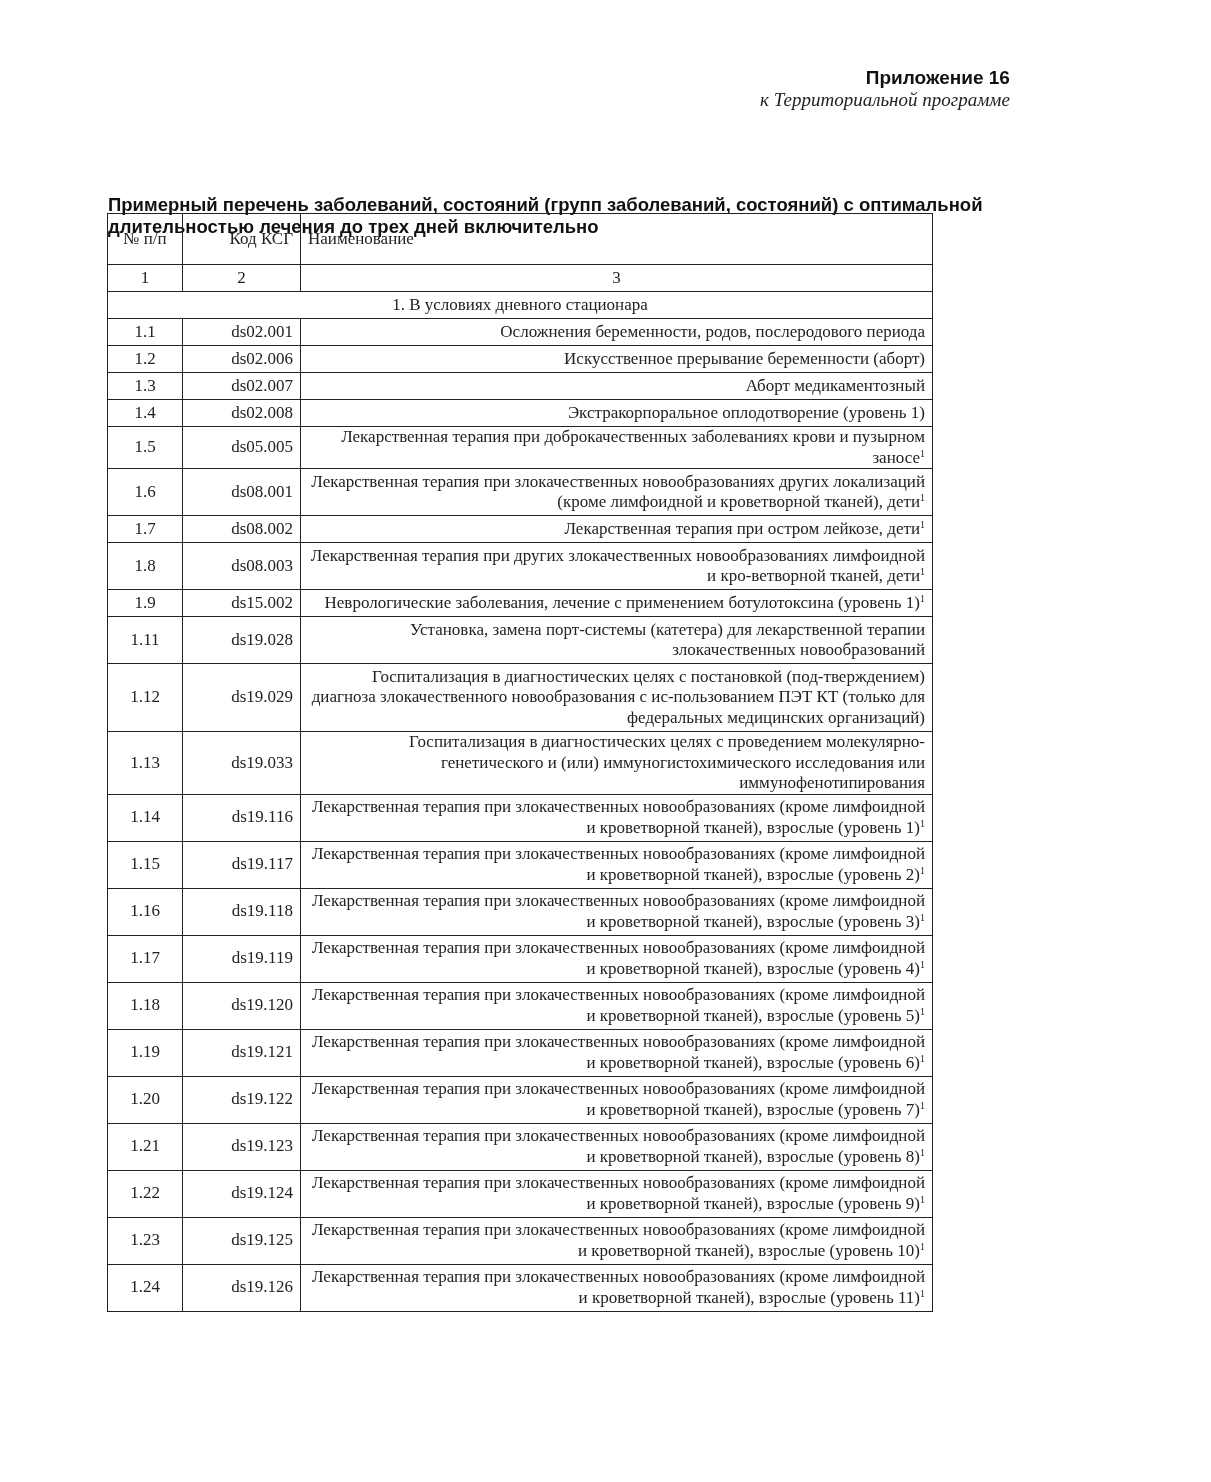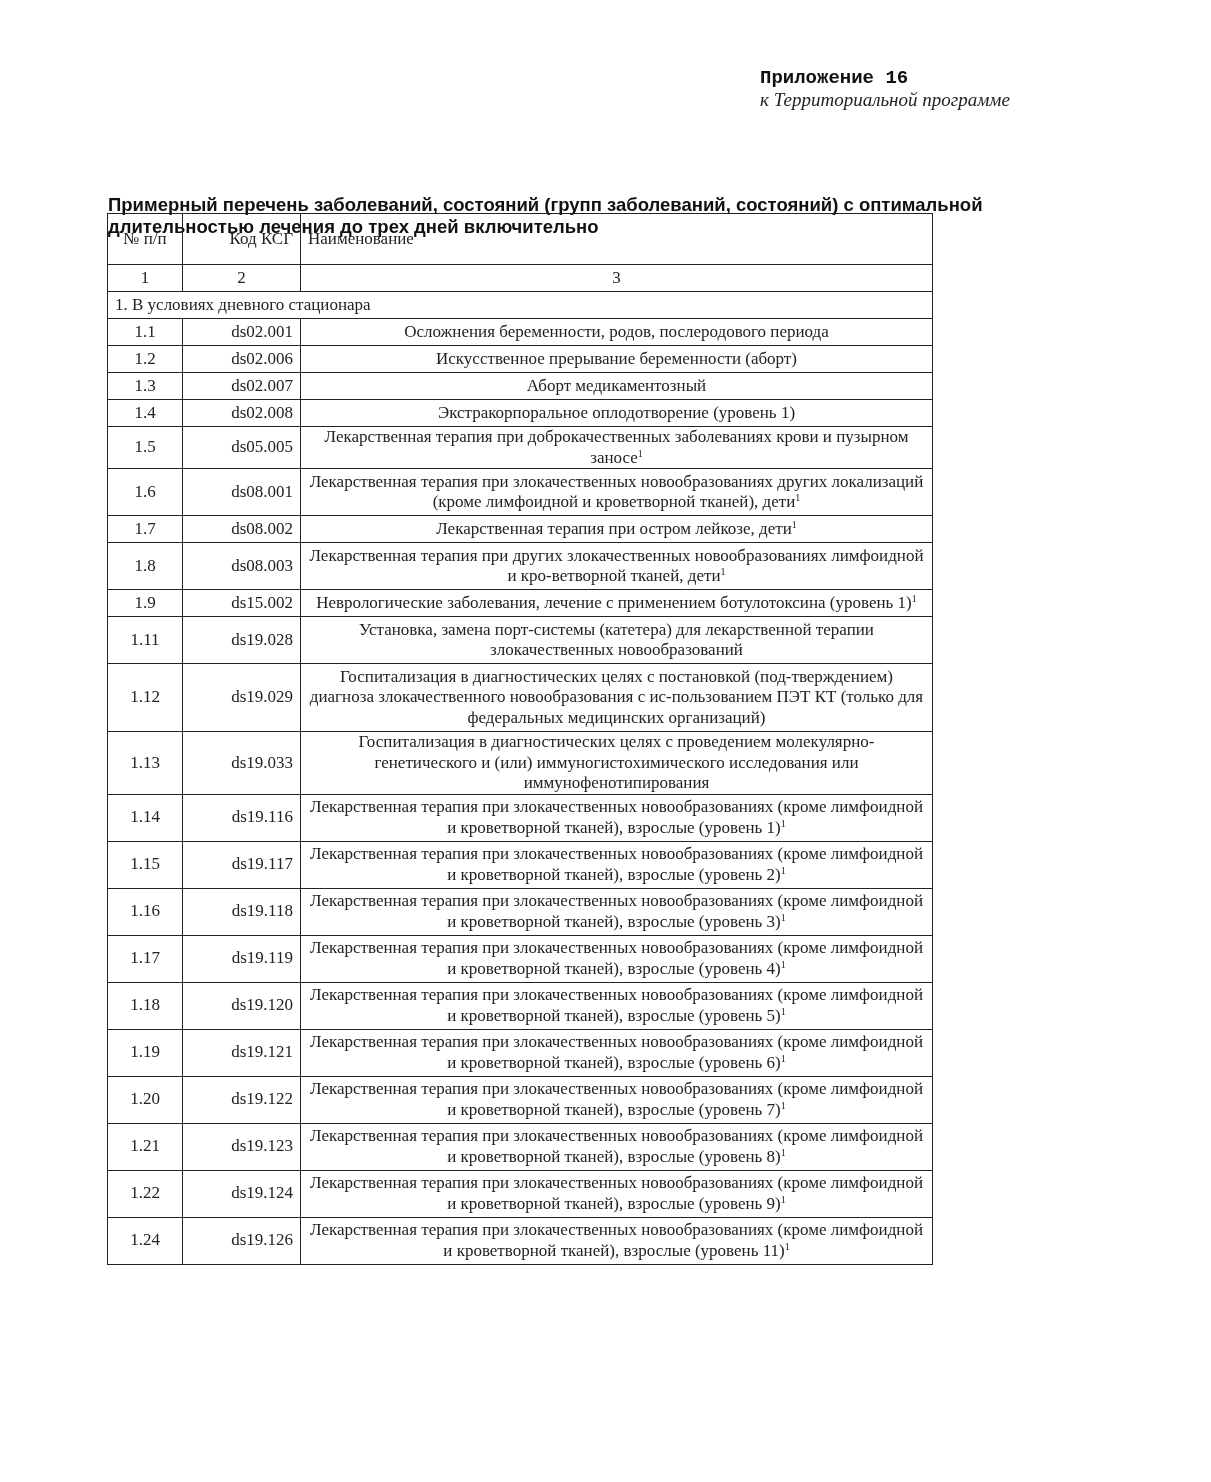--- a/index.html
+++ b/index.html
@@ -1,31 +1,31 @@
 <!DOCTYPE html>
 <html><head>
 <meta charset="utf-8">
 <style>
   html, body { margin: 0; padding: 0; background: #ffffff; }
   body { width: 1211px; height: 1482px; position: relative; color: #1a1a1a; }
   .appendix { position: absolute; left: 760px; top: 66px; }
-  .appendix-title { font-family: Liberation Mono, monospace; font-size: 19px; font-weight: bold; color: #111; line-height: 24px; }
+  .appendix-title { font-family: Liberation Sans, sans-serif; font-size: 19px; font-weight: bold; color: #111; line-height: 24px; text-align: right; }
   .appendix-sub { font-family: "Liberation Serif", serif; font-style: italic; font-size: 19px; color: #222; line-height: 20px; }
   .doc-title { position: absolute; left: 108px; top: 146px; width: 1000px; font-family: "Liberation Sans", sans-serif; font-weight: bold; font-size: 18.5px; line-height: 22px; color: #111; margin-top: 48px; }
   table { position: absolute; left: 107px; top: 213px; width: 826px; border-collapse: collapse; font-family: "Liberation Serif", serif; font-size: 17px; color: #222; }
   td, th { border: 1.5px solid #222; padding: 0 7px; font-weight: normal; line-height: 20.5px; }
   th { height: 50px; text-align: left; }
   .c1 { width: 60px; text-align: center; }
   .c2 { width: 103px; text-align: right; }
   .num-row td { height: 26px; text-align: center; }
-  .section td { height: 26px; text-align: left; }
+  .section td { height: 26px; text-align: center; }
   .r1 td { height: 26px; }
   .r2 td { height: 46px; }
   .r3 td { height: 67px; }
-  .name { text-align: center; }
+  .name { text-align: right; }
   sup { font-size: 10px; line-height: 0; vertical-align: 6px; }
 </style>
 </head>
 <body>
 
 <div class="appendix">
   <div class="appendix-title">Приложение 16</div>
   <div class="appendix-sub">к Территориальной программе</div>
 </div>
 
@@ -147,18 +147,23 @@
         <td class="c1">1.21</td>
         <td class="c2">ds19.123</td>
         <td class="name"><span>Лекарственная терапия при злокачественных новообразованиях (кроме лимфоидной и кроветворной тканей), взрослые (уровень 8)</span><sup>1</sup></td>
       </tr>
       <tr class="r2">
         <td class="c1">1.22</td>
         <td class="c2">ds19.124</td>
         <td class="name"><span>Лекарственная терапия при злокачественных новообразованиях (кроме лимфоидной и кроветворной тканей), взрослые (уровень 9)</span><sup>1</sup></td>
       </tr>
       <tr class="r2">
+        <td class="c1">1.23</td>
+        <td class="c2">ds19.125</td>
+        <td class="name"><span>Лекарственная терапия при злокачественных новообразованиях (кроме лимфоидной и кроветворной тканей), взрослые (уровень 10)</span><sup>1</sup></td>
+      </tr>
+      <tr class="r2">
         <td class="c1">1.24</td>
         <td class="c2">ds19.126</td>
         <td class="name"><span>Лекарственная терапия при злокачественных новообразованиях (кроме лимфоидной и кроветворной тканей), взрослые (уровень 11)</span><sup>1</sup></td>
       </tr>
     </tbody>
 </table>
 
 </body></html>

